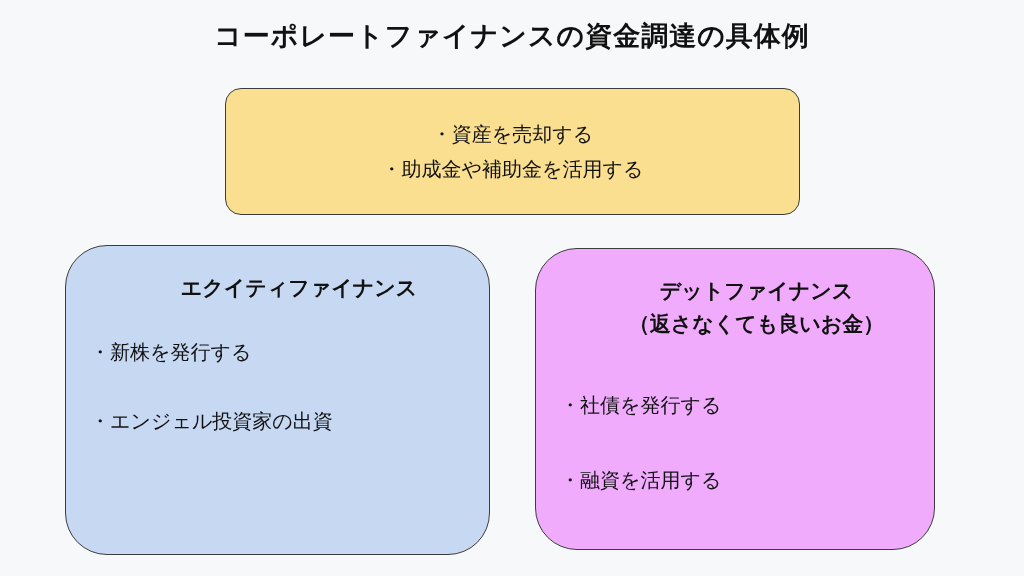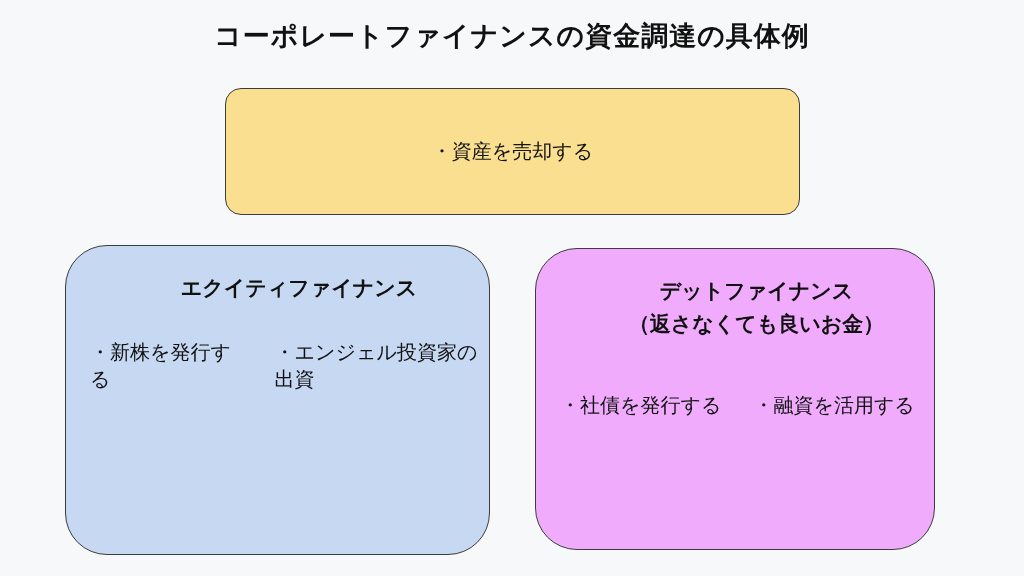--- a/index.html
+++ b/index.html
@@ -81,50 +81,51 @@
     text-align: center;
     font-size: 21px;
     font-weight: bold;
     color: #111111;
     line-height: 1.55;
     margin-left: 43px;
   }
 
   .item-list {
     display: flex;
-    flex-direction: row;
+    flex-direction: column;
   }
 
   .left-box .item-list {
     margin-top: 34px;
     padding-left: 24px;
     gap: 42px;
   }
 
   .right-box .item-list {
     margin-top: 52px;
     padding-left: 24px;
-    gap: 32px;
+    gap: 48px;
   }
 
   .item-list .item {
     font-size: 20px;
     color: #111111;
     text-align: left;
   }
 </style>
 </head>
 <body>
 
 <div class="canvas">
 
   <h1 class="page-title">コーポレートファイナンスの資金調達の具体例</h1>
 
   <div class="box top-box">
     <div class="item">・資産を売却する</div>
+    <div class="item">・助成金や補助金を活用する</div>
   </div>
 
   <div class="box bottom-box left-box">
     <div class="box-heading">
       <div>エクイティファイナンス</div>
     </div>
     <div class="item-list">
       <div class="item">・新株を発行する</div>
       <div class="item">・エンジェル投資家の出資</div>
     </div>

